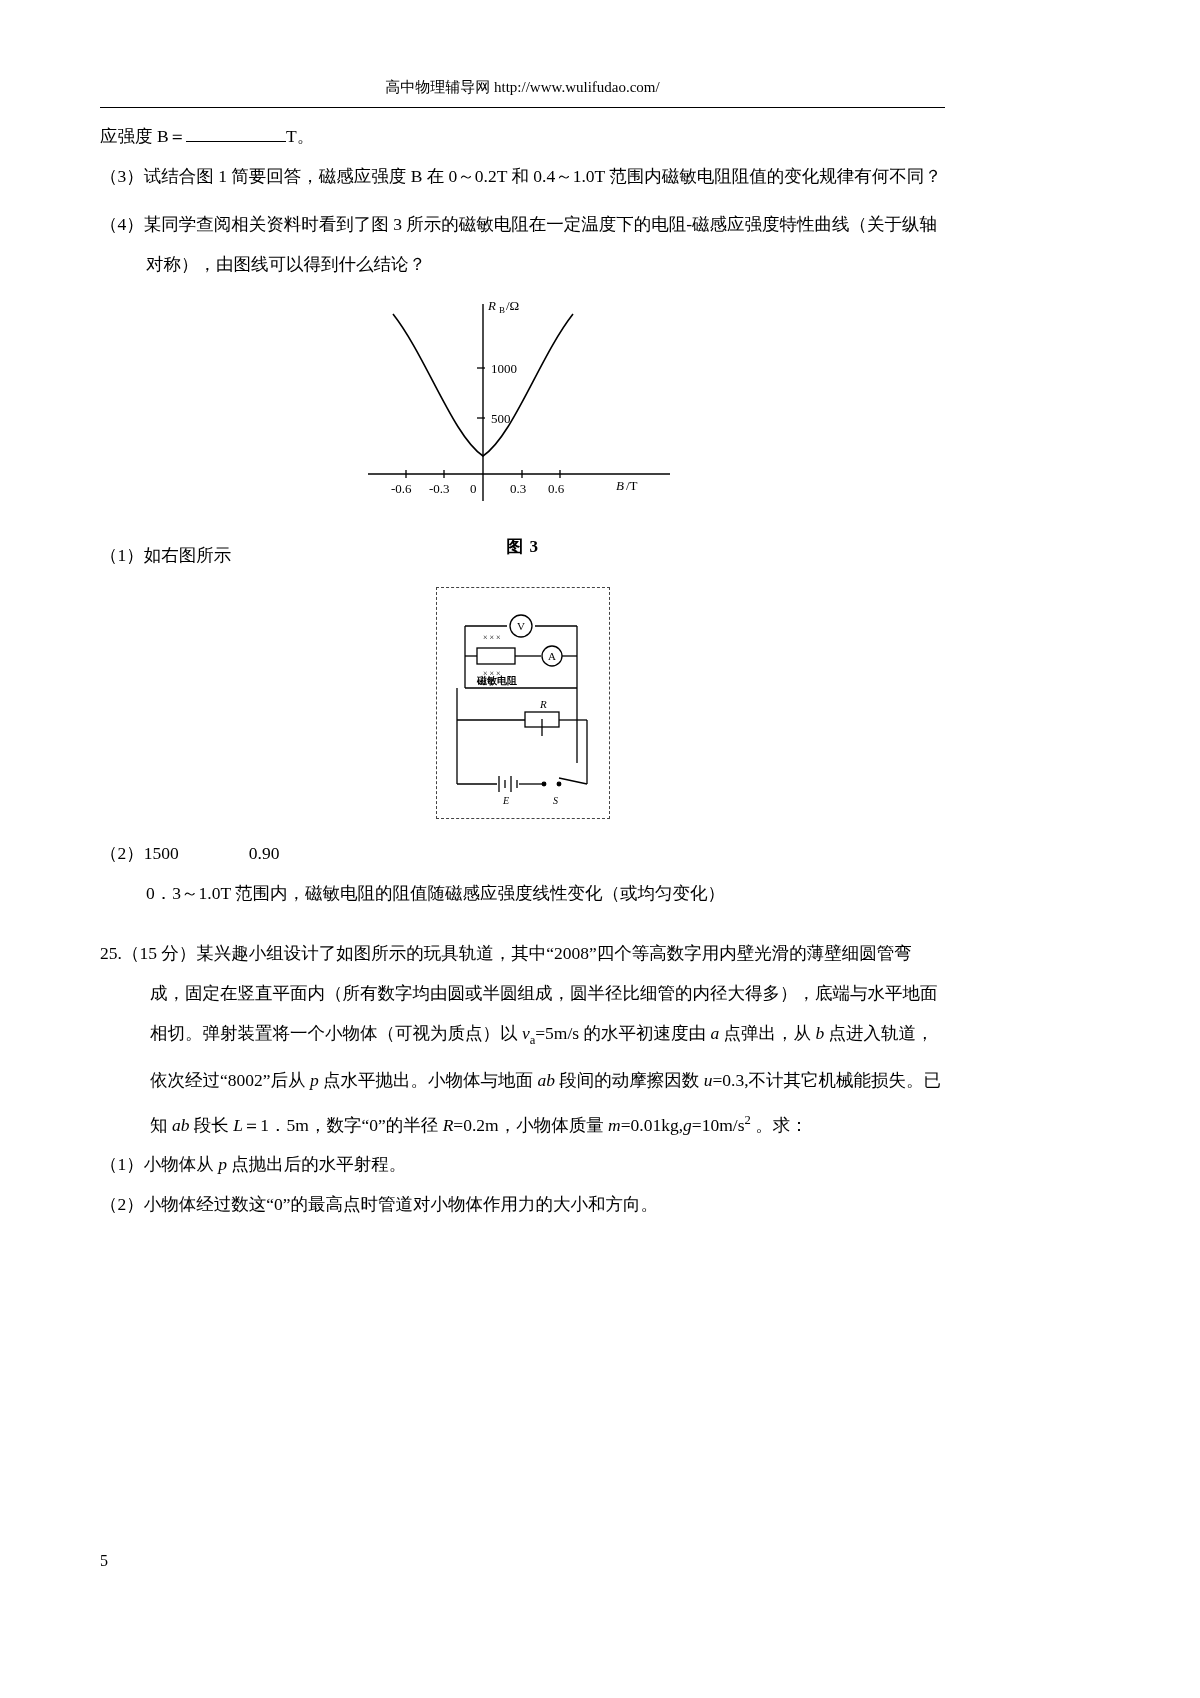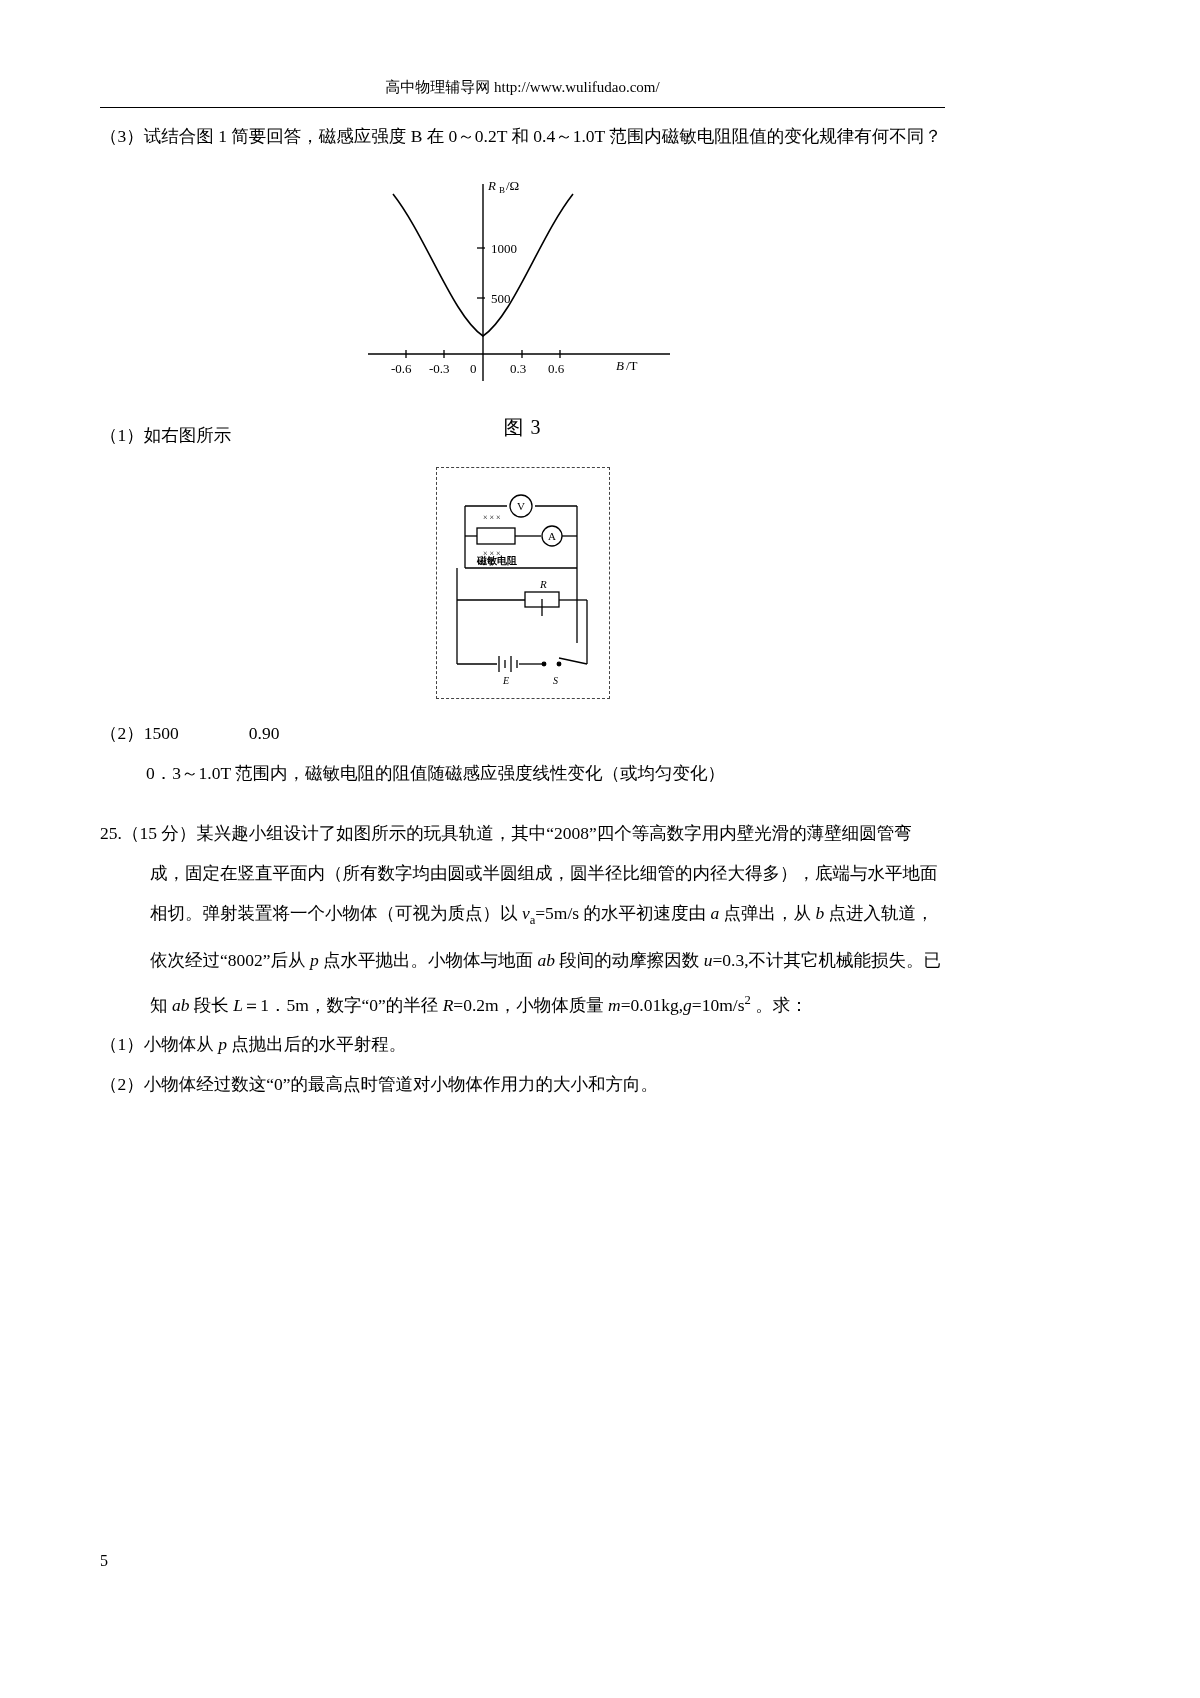--- a/index.html
+++ b/index.html
@@ -61,22 +61,22 @@
     justify-content: center;
   }
   .fig3 {
     position: relative;
     width: 330px;
     height: 225px;
     margin-top: 12px;
   }
   .fig-caption {
     text-align: center;
-    font-size: 20px;
-    font-weight: normal;
+    font-size: 17px;
+    font-weight: bold;
     letter-spacing: 1px;
   }
   .circuit-wrap {
     display: flex;
     justify-content: center;
     margin-top: 12px;
   }
   .circuit-box {
     width: 172px;
     height: 230px;
@@ -106,25 +106,27 @@
 
   <div class="header">
     <div>高中物理辅导网 http://www.wulifudao.com/</div>
     <div class="header-rule"></div>
   </div>
 
   <div class="body-text">
 
     <div class="spacer-8"></div>
 
+    <p class="para"><span>应强度 B＝</span><span class="fill-blank"></span><span>T。</span></p>
 
     <p class="para p-indent-hang">（3）试结合图 1 简要回答，磁感应强度 B 在 0～0.2T 和 0.4～1.0T 范围内磁敏电阻阻值的变化规律有何不同？</p>
 
     <div class="spacer-8"></div>
 
+    <p class="para p-indent-hang">（4）某同学查阅相关资料时看到了图 3 所示的磁敏电阻在一定温度下的电阻-磁感应强度特性曲线（关于纵轴对称），由图线可以得到什么结论？</p>
 
     <div class="fig-wrap">
       <div class="fig3">
         <svg width="330" height="225" viewBox="0 0 330 225">
 
           <line x1="10" y1="178" x2="312" y2="178" stroke="#000" stroke-width="1.4"></line>
 
           <line x1="125" y1="8" x2="125" y2="205" stroke="#000" stroke-width="1.4"></line>
 
           <path d="M 35 18 C 68 60, 95 140, 125 160 C 155 140, 182 60, 215 18" fill="none" stroke="#000" stroke-width="1.6"></path>

